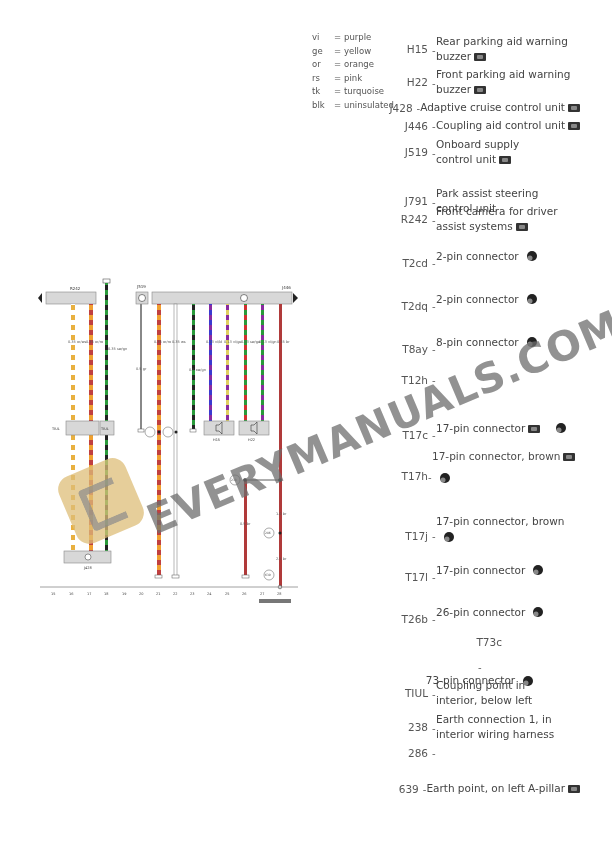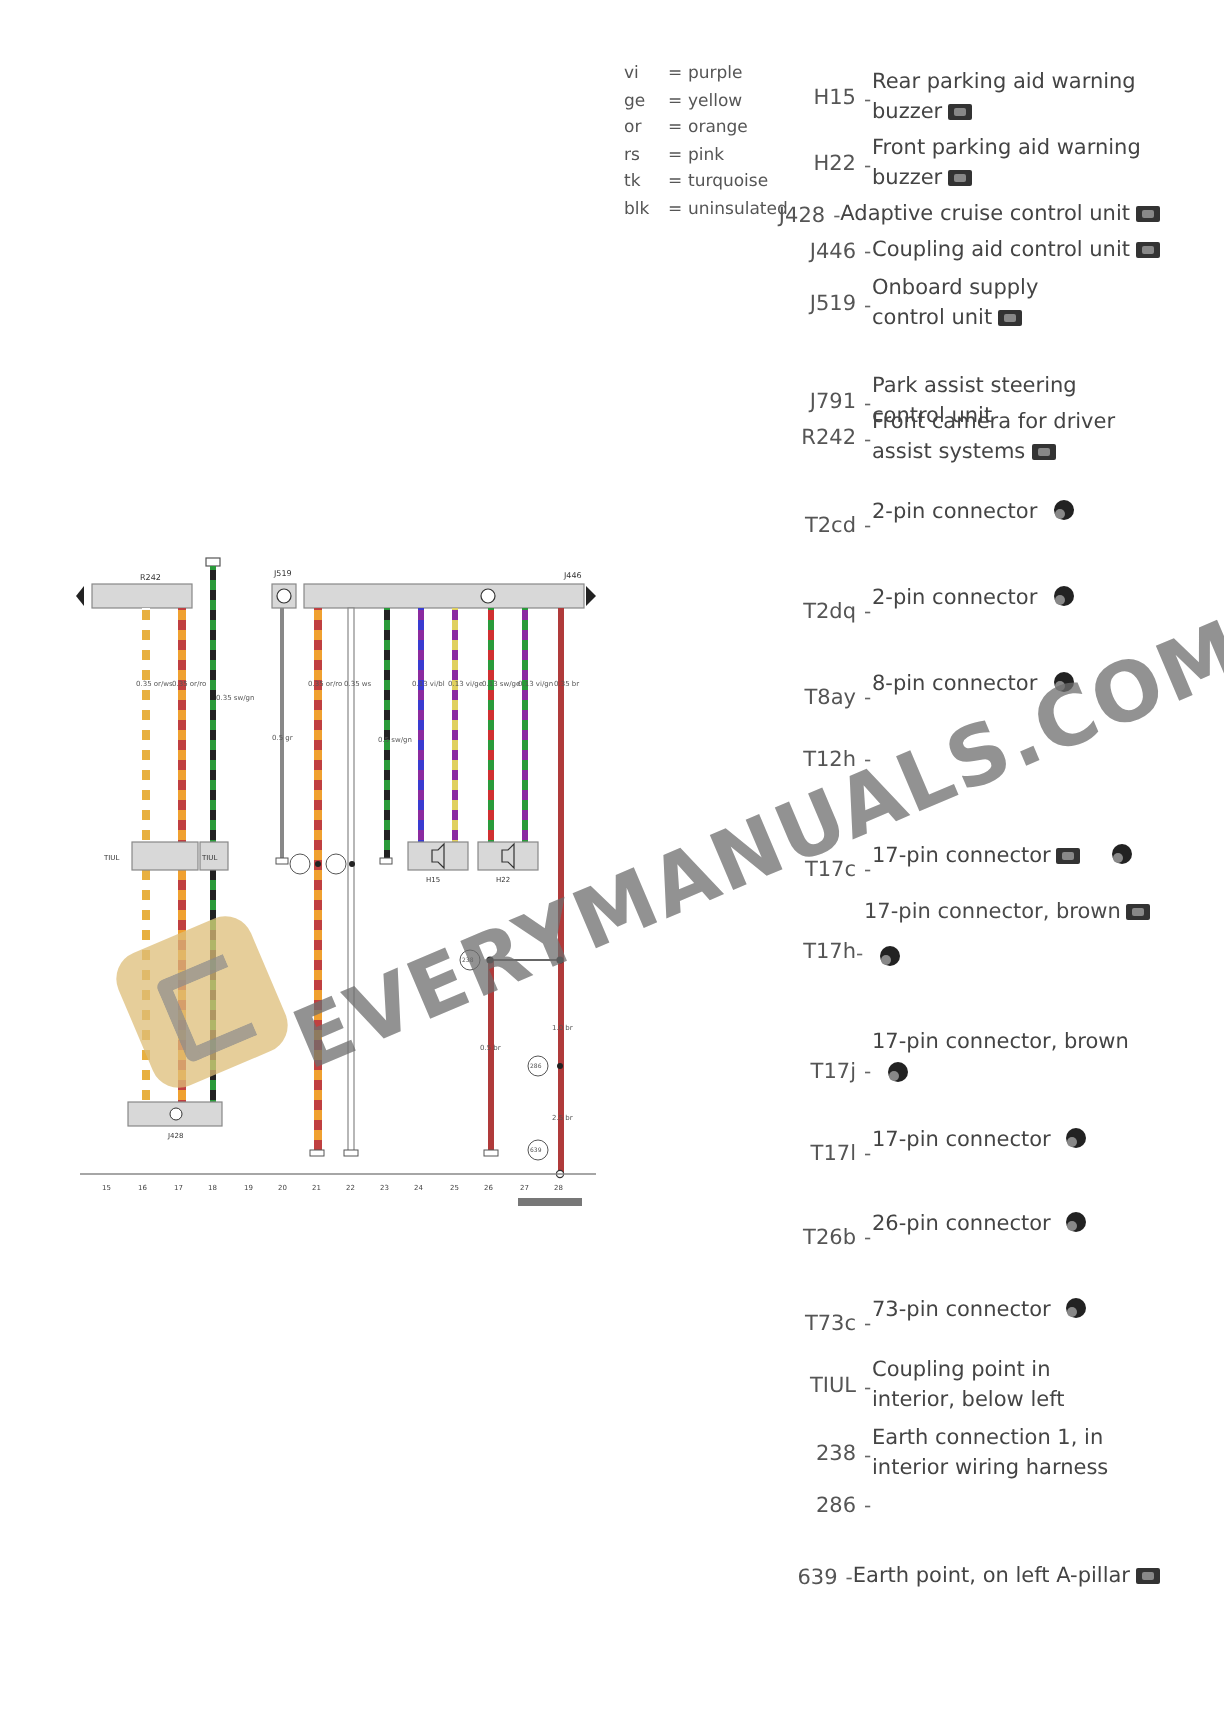--- a/index.html
+++ b/index.html
@@ -158,21 +158,21 @@
         </svg></span>
     </div>
   <div class="comp-row" style="top:599px;">
       <span class="comp-code" style="margin-top:14px;">T26b</span>
       <span class="comp-dash" style="margin-top:14px;">-</span>
       <span class="comp-desc"><span>26-pin connector</span><svg class="icon-conn" viewBox="0 0 13 13">
           <circle cx="7" cy="6" r="5" fill="#222"></circle>
           <circle cx="5" cy="8" r="2.5" fill="#888"></circle>
         </svg></span>
     </div>
-  <div class="comp-row" style="top:642px;">
+  <div class="comp-row" style="top:622px;flex-direction:column;">
       <span class="comp-code" style="margin-top:14px;">T73c</span>
       <span class="comp-dash" style="margin-top:14px;">-</span>
       <span class="comp-desc"><span>73-pin connector</span><svg class="icon-conn" viewBox="0 0 13 13">
           <circle cx="7" cy="6" r="5" fill="#222"></circle>
           <circle cx="5" cy="8" r="2.5" fill="#888"></circle>
         </svg></span>
     </div>
 
   <div class="comp-row" style="top:678px;">
       <span class="comp-code">TIUL</span>

